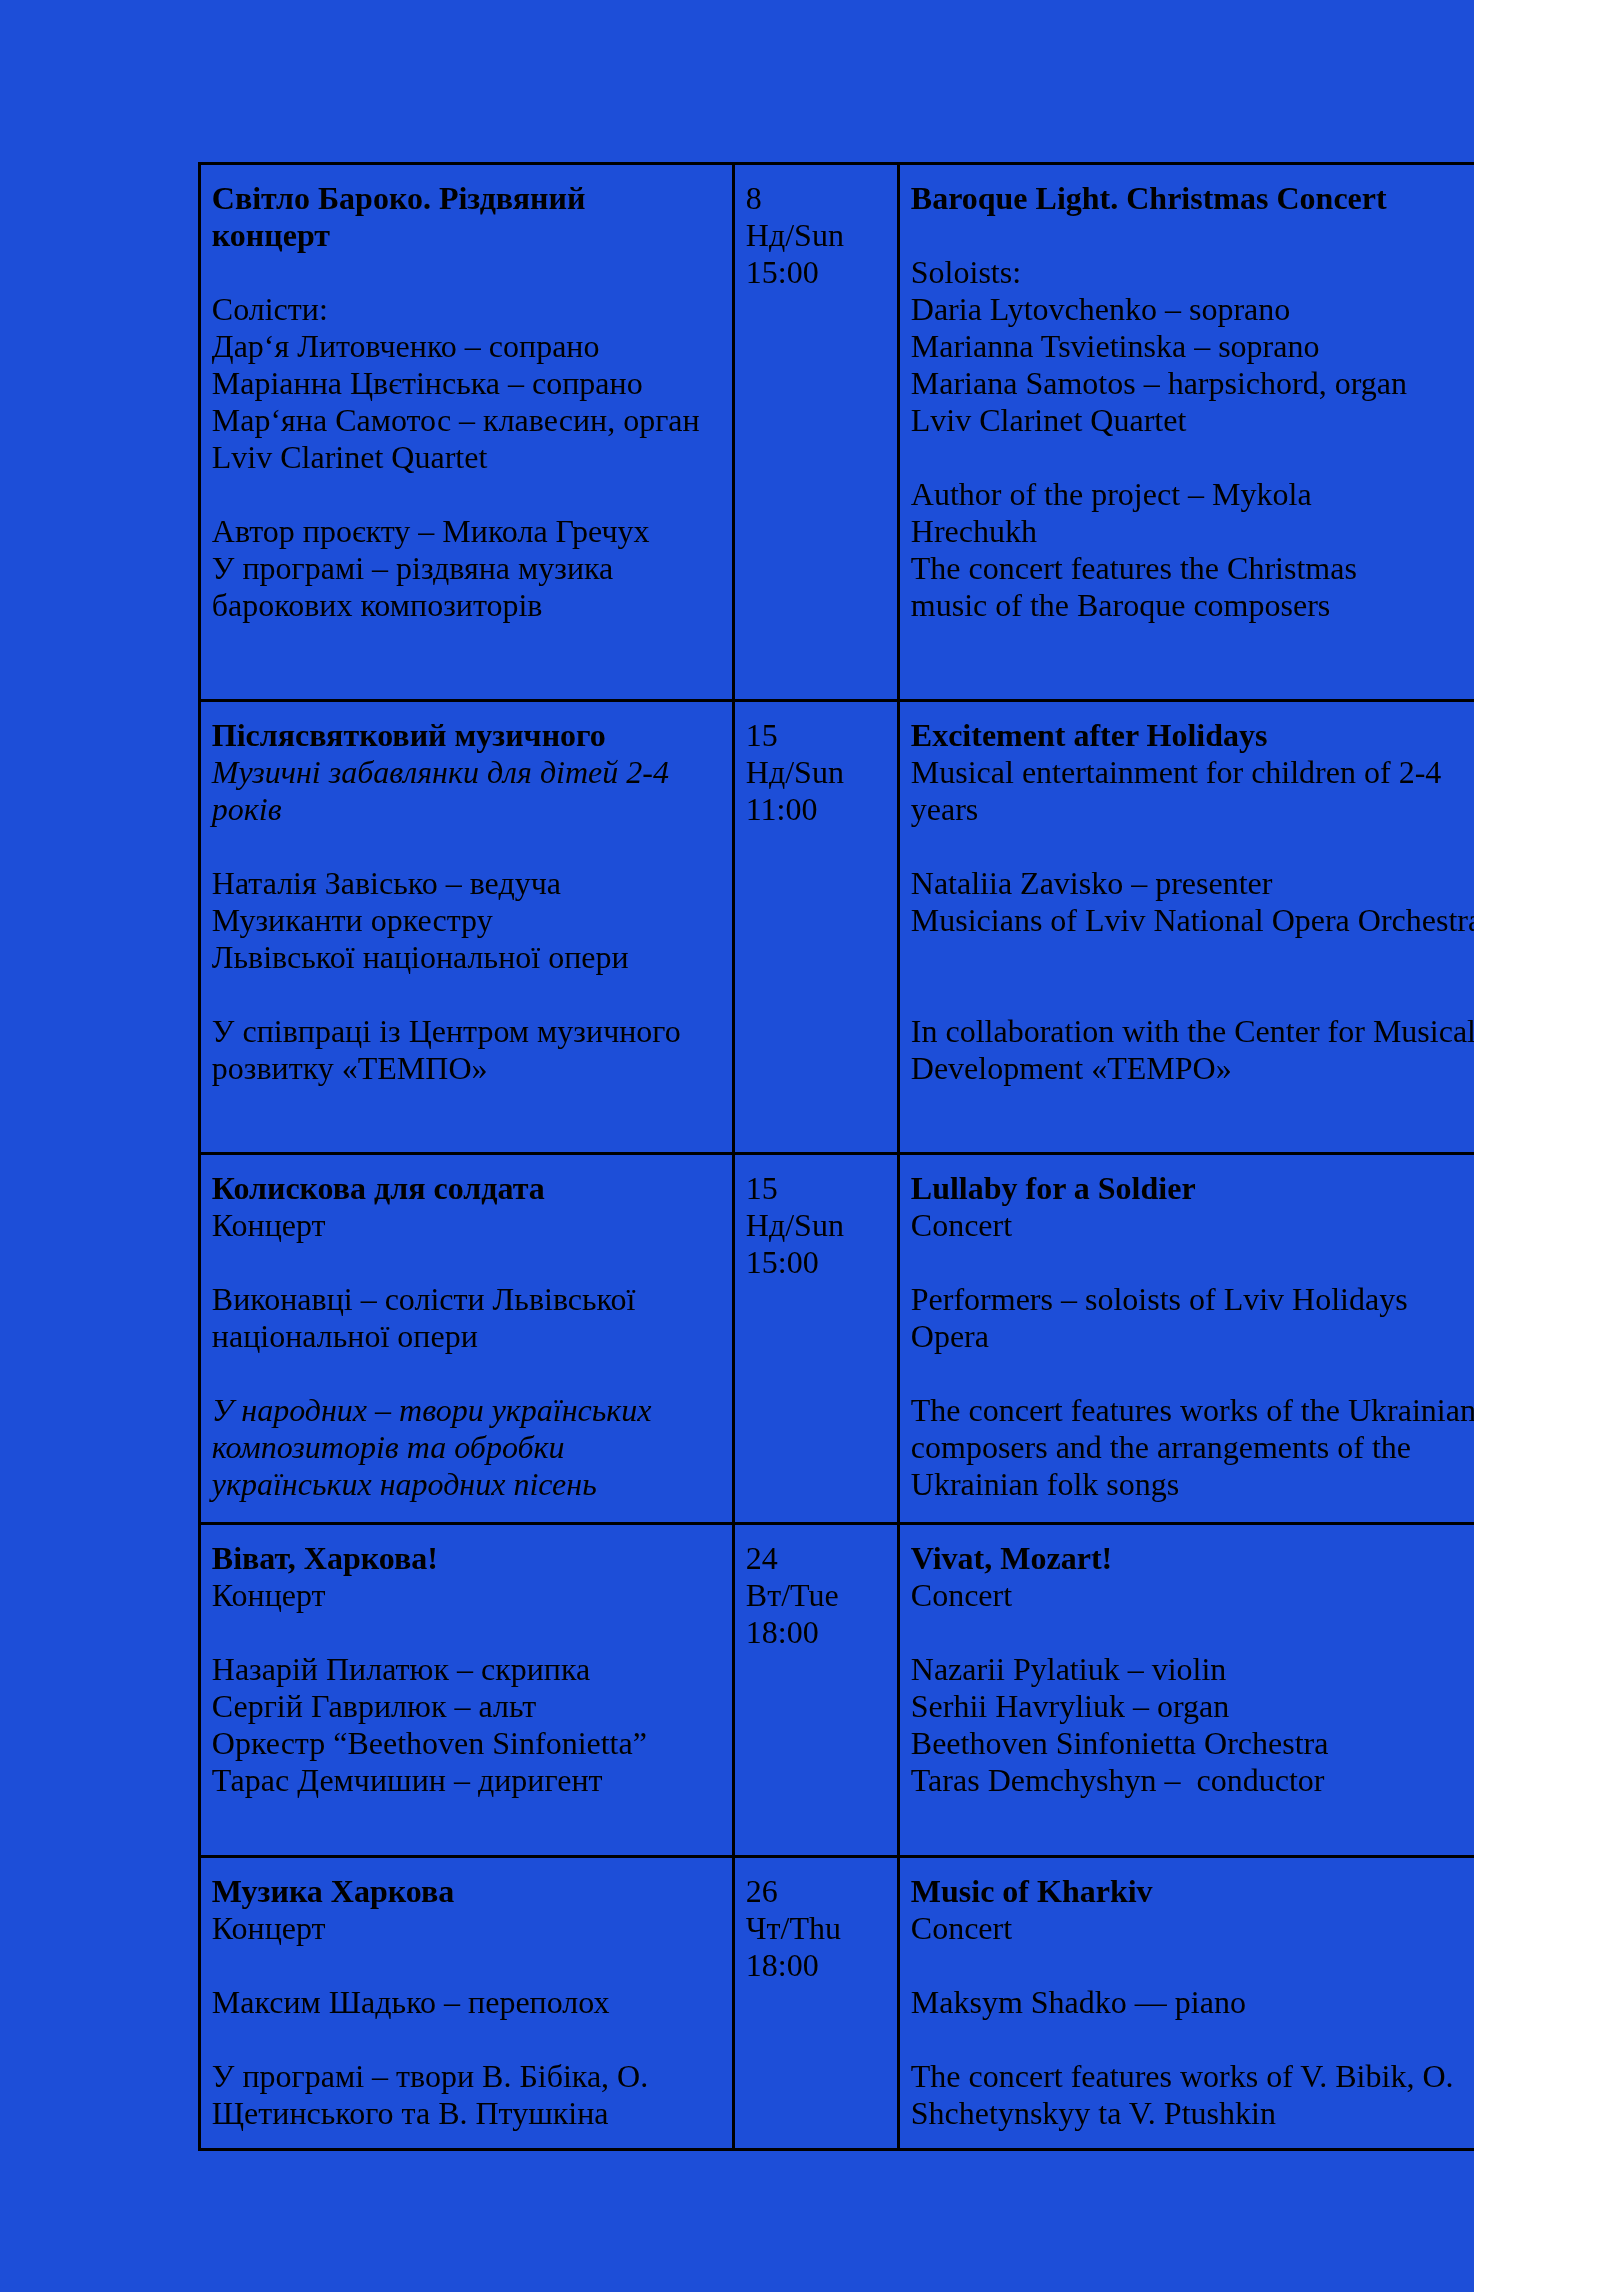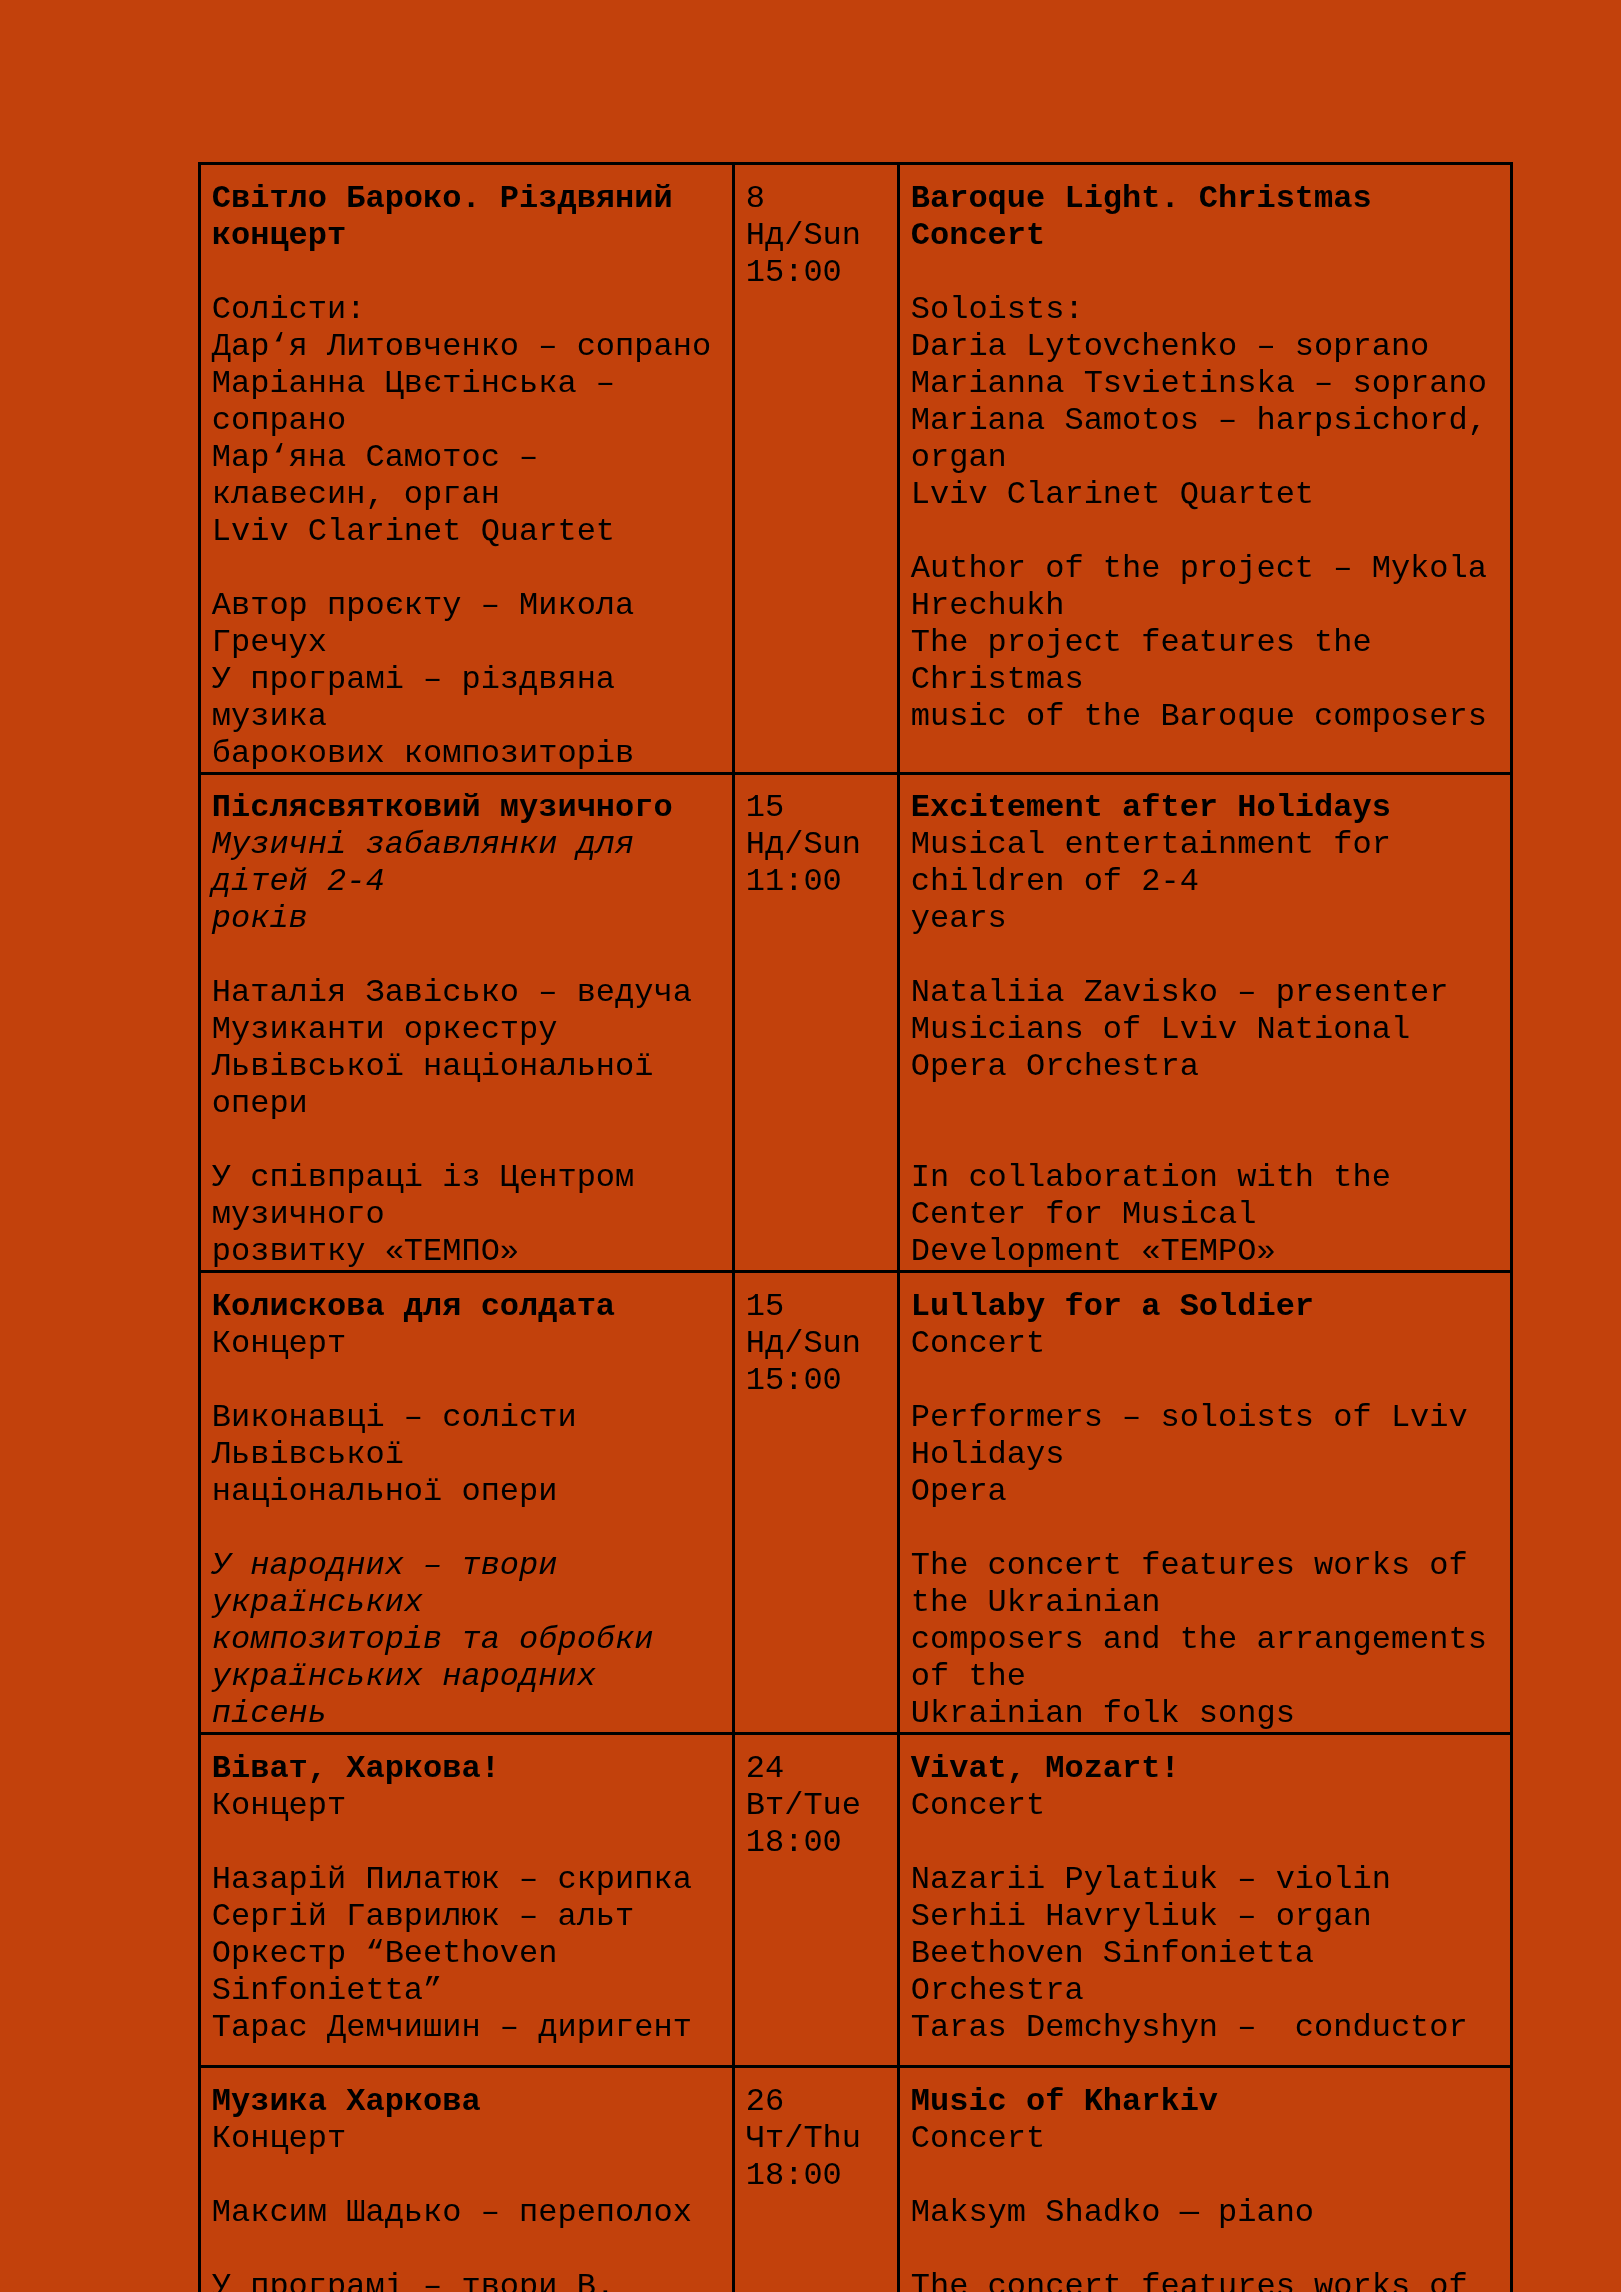--- a/index.html
+++ b/index.html
@@ -2,25 +2,25 @@
 <html><head>
 <meta charset="utf-8">
 <style>
   html, body {
     margin: 0;
     padding: 0;
     background: #ffffff;
   }
   .page {
     position: relative;
-    width: 1621px;
+    width: 1474px;
     height: 2293px;
-    background: #c2410c;
+    background: #1d4ed8;
     overflow: hidden;
-    font-family: Liberation Mono, monospace;
+    font-family: Liberation Serif, serif;
     color: #000000;
   }
   table.schedule {
     position: absolute;
     left: 198px;
     top: 162px;
     width: 1311px;
     border-collapse: collapse;
     table-layout: fixed;
   }
@@ -82,21 +82,21 @@
             <div class="line b">Baroque Light. Christmas Concert</div>
             <div class="line">&nbsp;</div>
             <div class="line">Soloists:</div>
             <div class="line">Daria Lytovchenko – soprano</div>
             <div class="line">Marianna Tsvietinska – soprano</div>
             <div class="line">Mariana Samotos – harpsichord, organ</div>
             <div class="line">Lviv Clarinet Quartet</div>
             <div class="line">&nbsp;</div>
             <div class="line">Author of the project – Mykola</div>
             <div class="line">Hrechukh</div>
-            <div class="line">The project features the Christmas</div>
+            <div class="line">The concert features the Christmas</div>
             <div class="line">music of the Baroque composers</div>
           </td>
         </tr>
         <tr class="r2">
           <td>
             <div class="line b">Післясвятковий музичного</div>
             <div class="line i">Музичні забавлянки для дітей 2-4</div>
             <div class="line i">років</div>
             <div class="line">&nbsp;</div>
             <div class="line">Наталія Завісько – ведуча</div>

